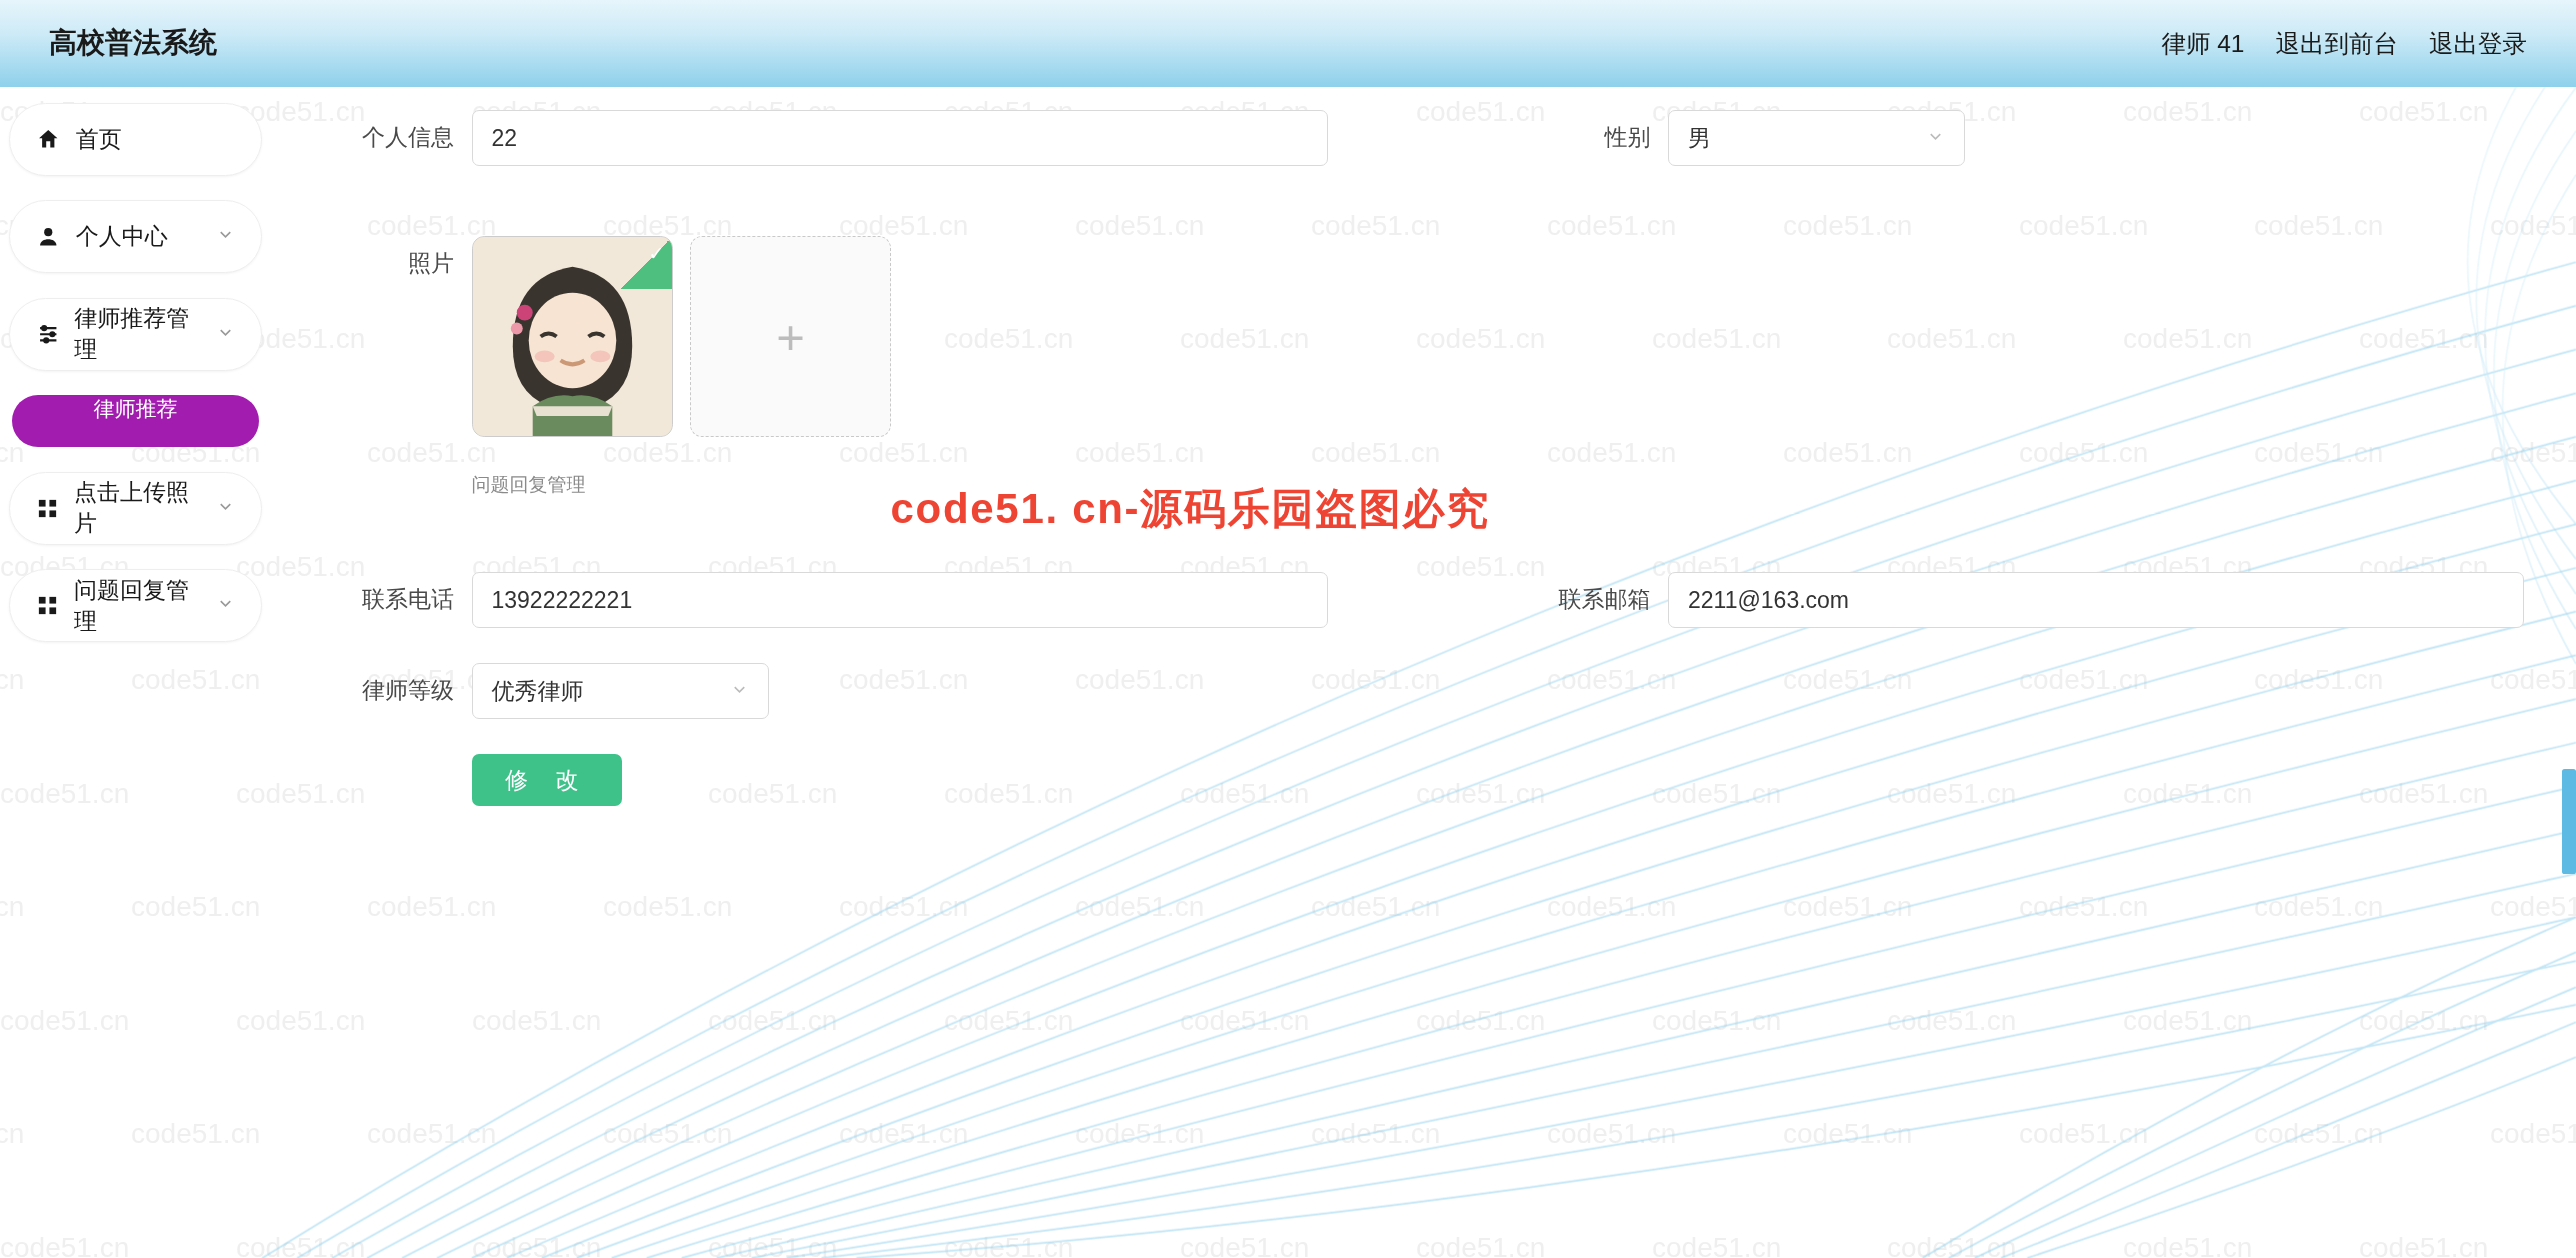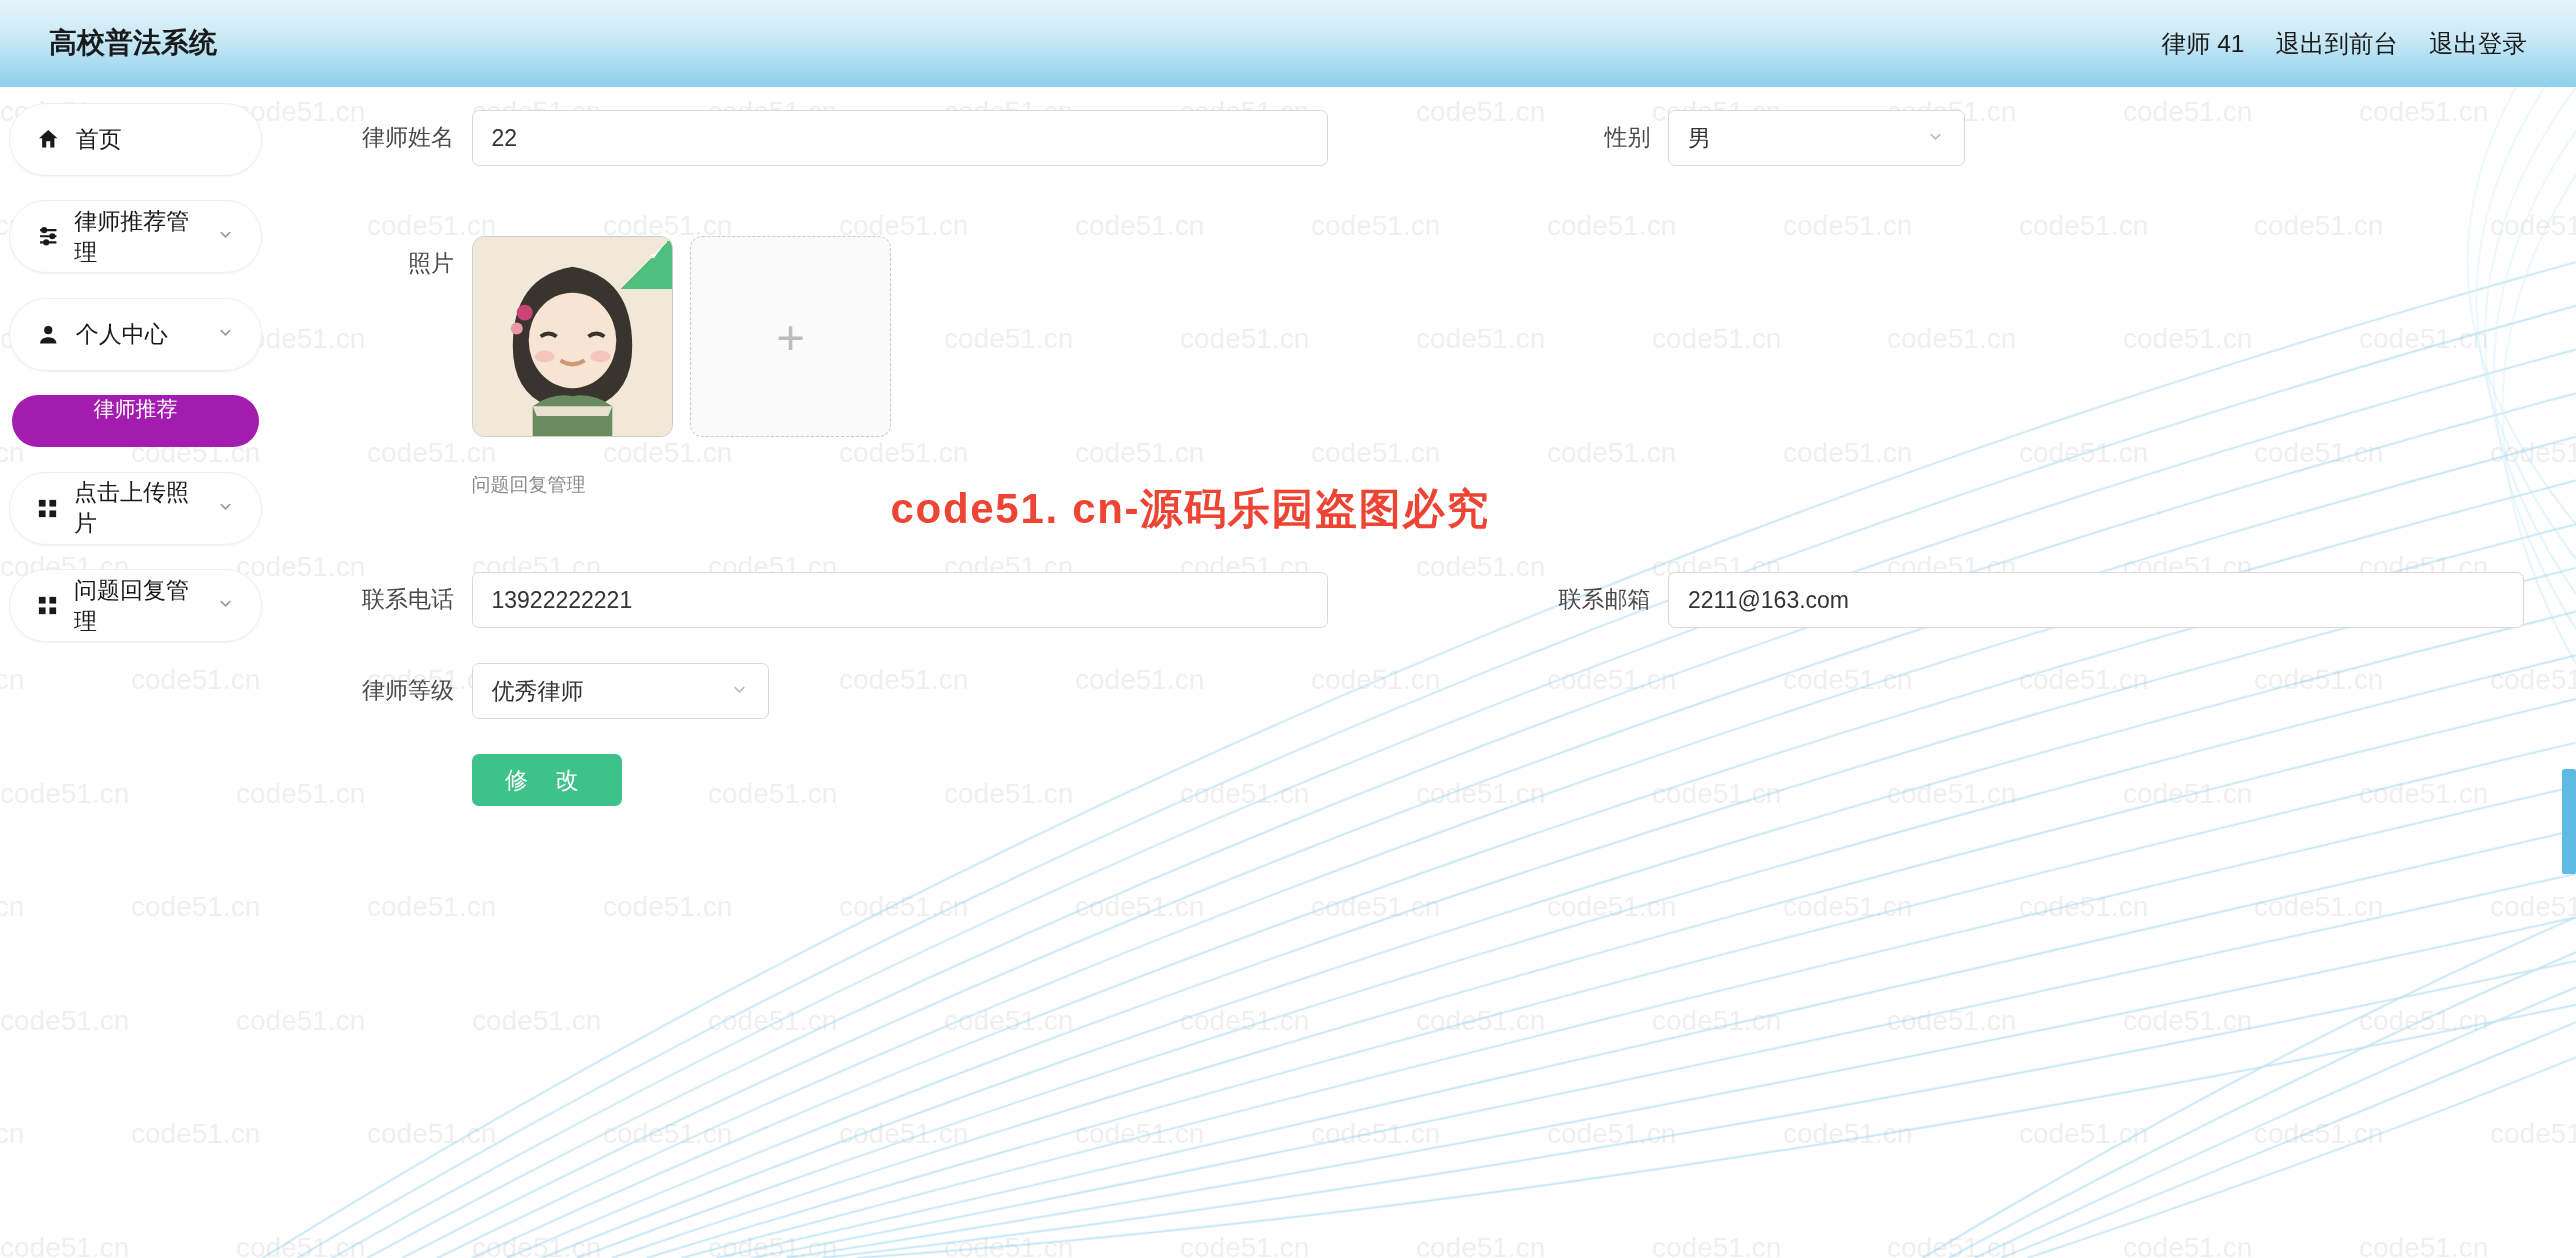--- a/index.html
+++ b/index.html
@@ -247,43 +247,43 @@
       <span class="icon">
         <svg viewBox="0 0 24 24" width="24.5" height="24.5" fill="#1a1a1a">
             <path d="M12 3l9 8h-3v9h-4v-6H10v6H6v-9H3z"></path>
           </svg>
       </span>
       <span>首页</span>
     </div>
 
     <div class="sb-item">
       <span class="icon">
+        <svg viewBox="0 0 24 24" width="24.5" height="24.5" fill="#1a1a1a">
+            <circle cx="12" cy="8" r="4"></circle>
+            <path d="M4 21c0-4 4-6 8-6s8 2 8 6"></path>
+          </svg>
+      </span>
+      <span>个人中心</span>
+      <span class="chev">
+        <svg viewBox="0 0 24 24" width="19" height="19" fill="none" stroke="#999" stroke-width="2">
+            <path d="M6 9l6 6 6-6"></path>
+          </svg>
+      </span>
+    </div>
+
+    <div class="sb-item">
+      <span class="icon">
         <svg viewBox="0 0 24 24" width="24.5" height="24.5" fill="none" stroke="#1a1a1a" stroke-width="2">
             <path d="M4 6h16M4 12h16M4 18h16"></path>
             <circle cx="8" cy="6" r="2" fill="#1a1a1a"></circle>
             <circle cx="16" cy="12" r="2" fill="#1a1a1a"></circle>
             <circle cx="10" cy="18" r="2" fill="#1a1a1a"></circle>
           </svg>
       </span>
       <span>律师推荐管理</span>
-      <span class="chev">
-        <svg viewBox="0 0 24 24" width="19" height="19" fill="none" stroke="#999" stroke-width="2">
-            <path d="M6 9l6 6 6-6"></path>
-          </svg>
-      </span>
-    </div>
-
-    <div class="sb-item">
-      <span class="icon">
-        <svg viewBox="0 0 24 24" width="24.5" height="24.5" fill="#1a1a1a">
-            <circle cx="12" cy="8" r="4"></circle>
-            <path d="M4 21c0-4 4-6 8-6s8 2 8 6"></path>
-          </svg>
-      </span>
-      <span>个人中心</span>
       <span class="chev">
         <svg viewBox="0 0 24 24" width="19" height="19" fill="none" stroke="#999" stroke-width="2">
             <path d="M6 9l6 6 6-6"></path>
           </svg>
       </span>
     </div>
 
     <div class="sb-sub">
       <span>律师推荐</span>
     </div>
@@ -321,21 +321,21 @@
           </svg>
       </span>
     </div>
   </nav>
 
   <main class="main">
 
     <div class="form">
 
       <div class="row">
-        <label>律师姓名</label>
+        <label>个人信息</label>
         <div class="ctrl"><input type="text" value="22" style=""></div>
       </div>
 
 
       <div class="row">
         <label>性别</label>
         <div class="ctrl">
           <div class="select sel-med">
             <span>男</span>
             <span>

